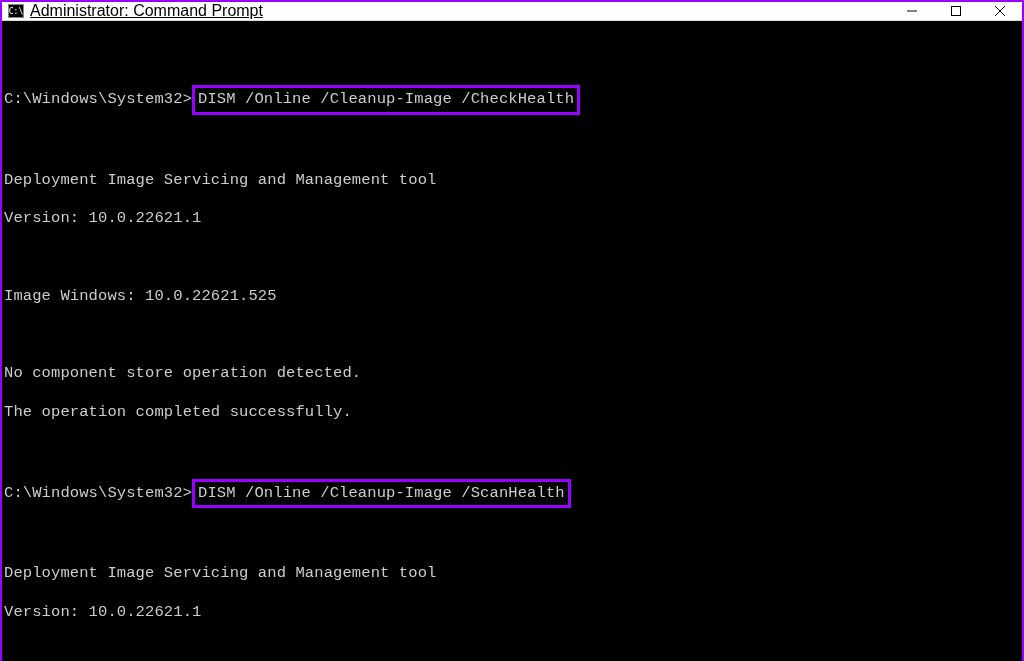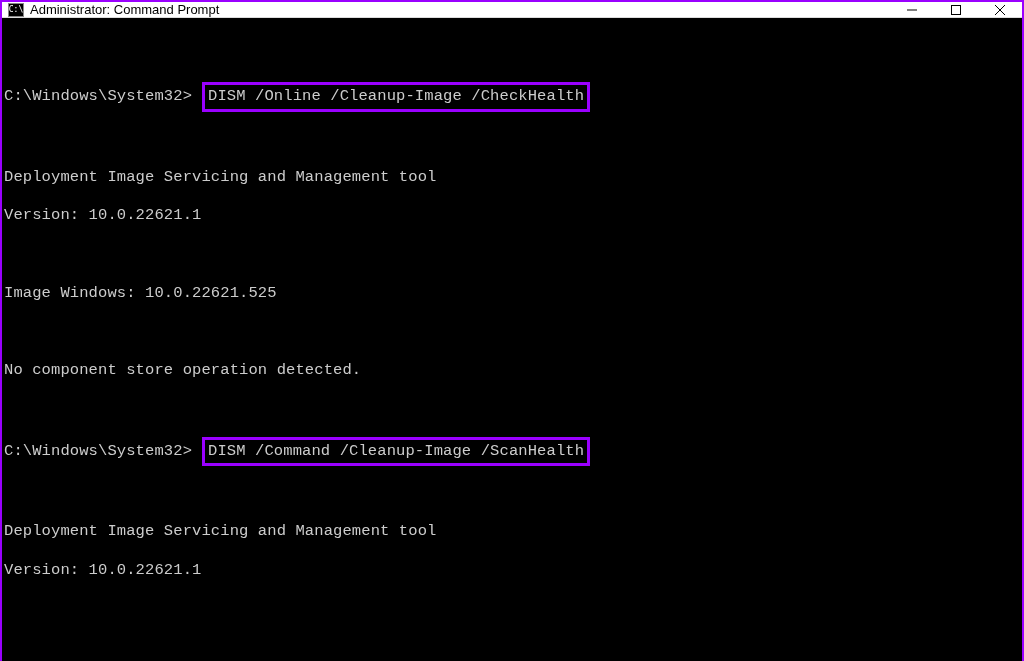--- a/index.html
+++ b/index.html
@@ -37,23 +37,24 @@
       color: #fff;
       font-size: 8px;
       font-family: Consolas, monospace;
       display: flex;
       align-items: center;
       justify-content: center;
       margin-right: 6px;
       border: 1px solid #888;
     }
     .titlebar-title {
-      font-size: 13px;
+      font-size: 16px;
       color: #000;
       flex: 1;
+      text-decoration: underline;
     }
     .window-controls {
       display: flex;
       height: 100%;
     }
     .window-control {
       width: 44px;
       height: 100%;
       display: flex;
       align-items: center;
@@ -77,21 +78,21 @@
       letter-spacing: 0.1px;
       position: relative;
     }
     .line {
       min-height: 19px;
     }
     .hl {
       border: 3px solid #9a00ff;
       padding: 2px 3px;
       display: inline-block;
-      margin: -2px 10px;
+      margin: -2px 0;
     }
   </style>
 </head>
 <body>
 
 <div class="window">
   <div class="titlebar">
     <div class="titlebar-icon">C:\</div>
     <div class="titlebar-title">Administrator: Command Prompt</div>
     <div class="window-controls">
@@ -117,22 +118,23 @@
   <div class="terminal">
 <div class="line"> </div>
 <div class="line"><span>C:\Windows\System32&gt;</span><span class="hl">DISM /Online /Cleanup-Image /CheckHealth</span></div>
 <div class="line"> </div>
 <div class="line">Deployment Image Servicing and Management tool</div>
 <div class="line">Version: 10.0.22621.1</div>
 <div class="line"> </div>
 <div class="line">Image Windows: 10.0.22621.525</div>
 <div class="line"> </div>
 <div class="line">No component store operation detected.</div>
+<div class="line">The operation completed successfully.</div>
 <div class="line"> </div>
-<div class="line"><span>C:\Windows\System32&gt;</span><span class="hl">DISM /Command /Cleanup-Image /ScanHealth</span></div>
+<div class="line"><span>C:\Windows\System32&gt;</span><span class="hl">DISM /Online /Cleanup-Image /ScanHealth</span></div>
 <div class="line"> </div>
 <div class="line">Deployment Image Servicing and Management tool</div>
 <div class="line">Version: 10.0.22621.1</div>
 <div class="line"> </div>
 
 
 
 
 
 

